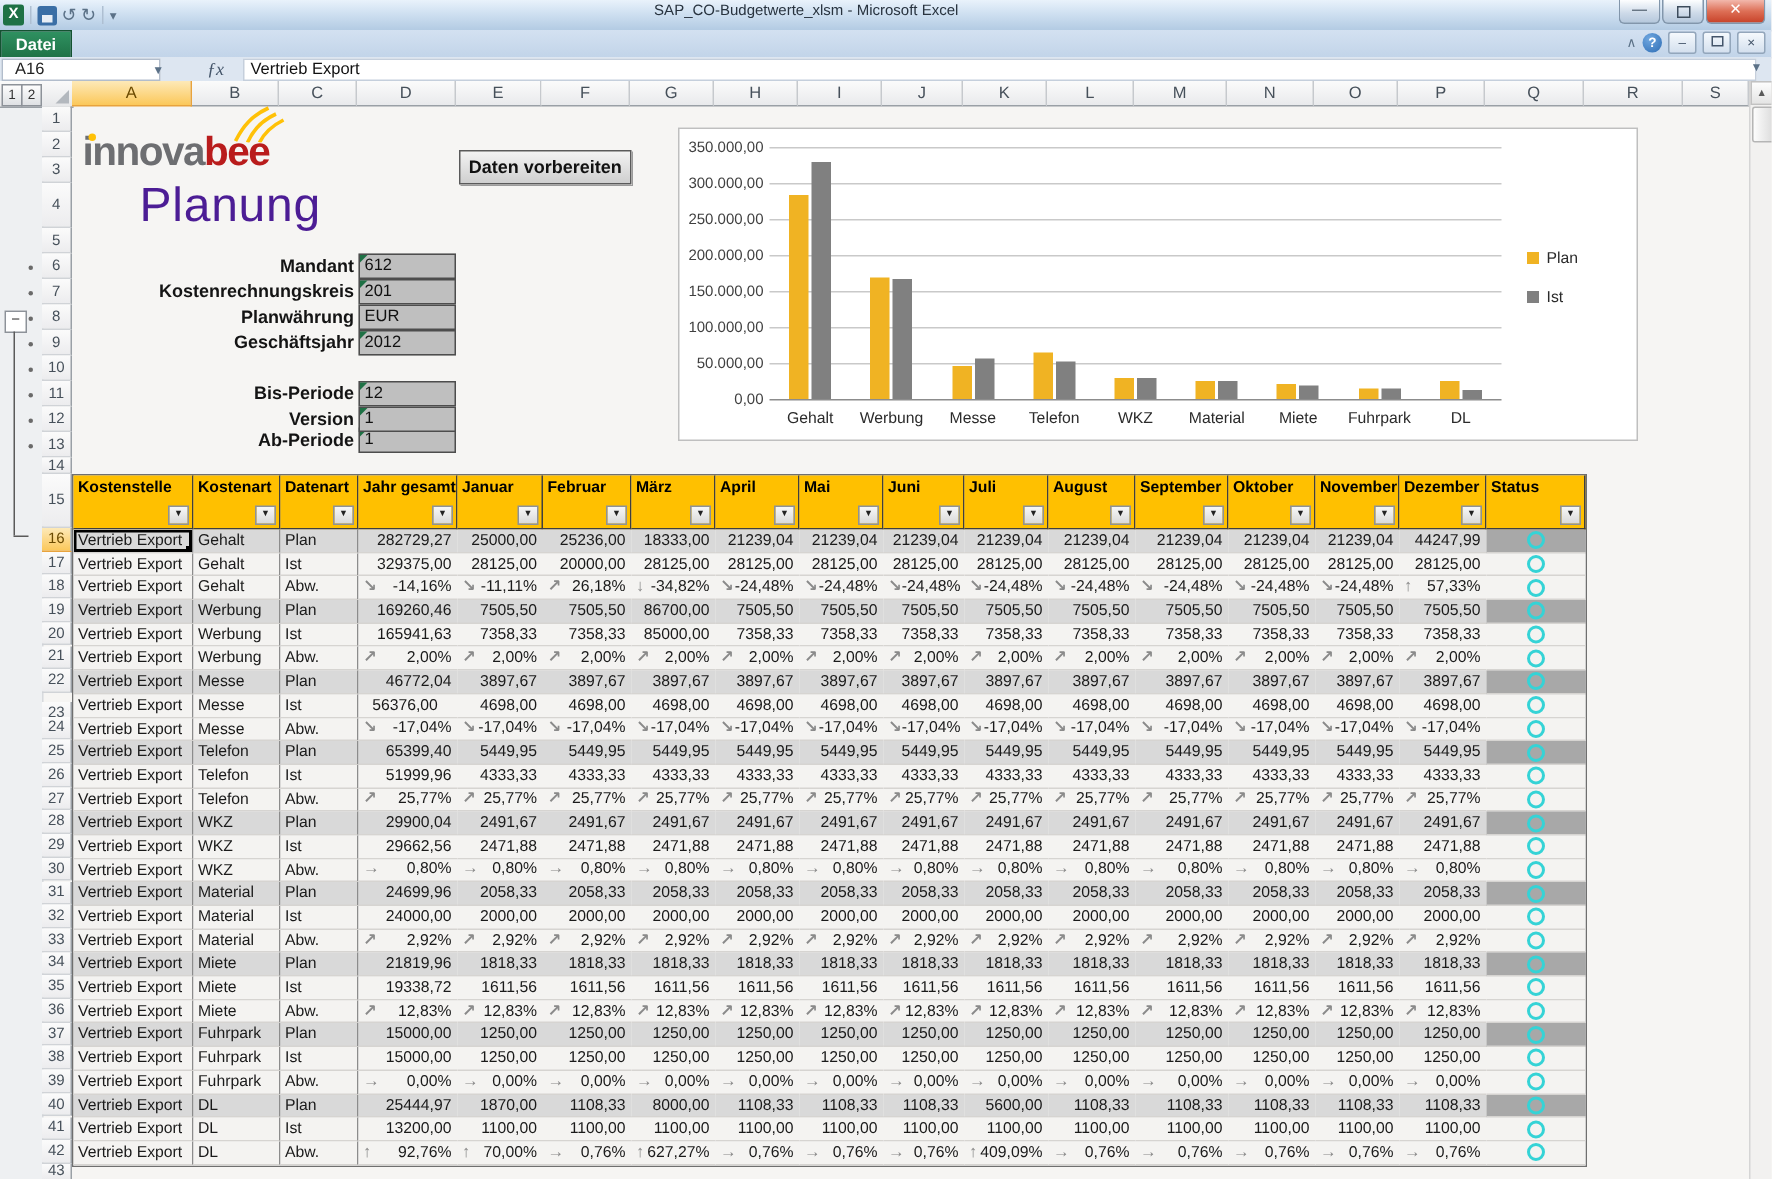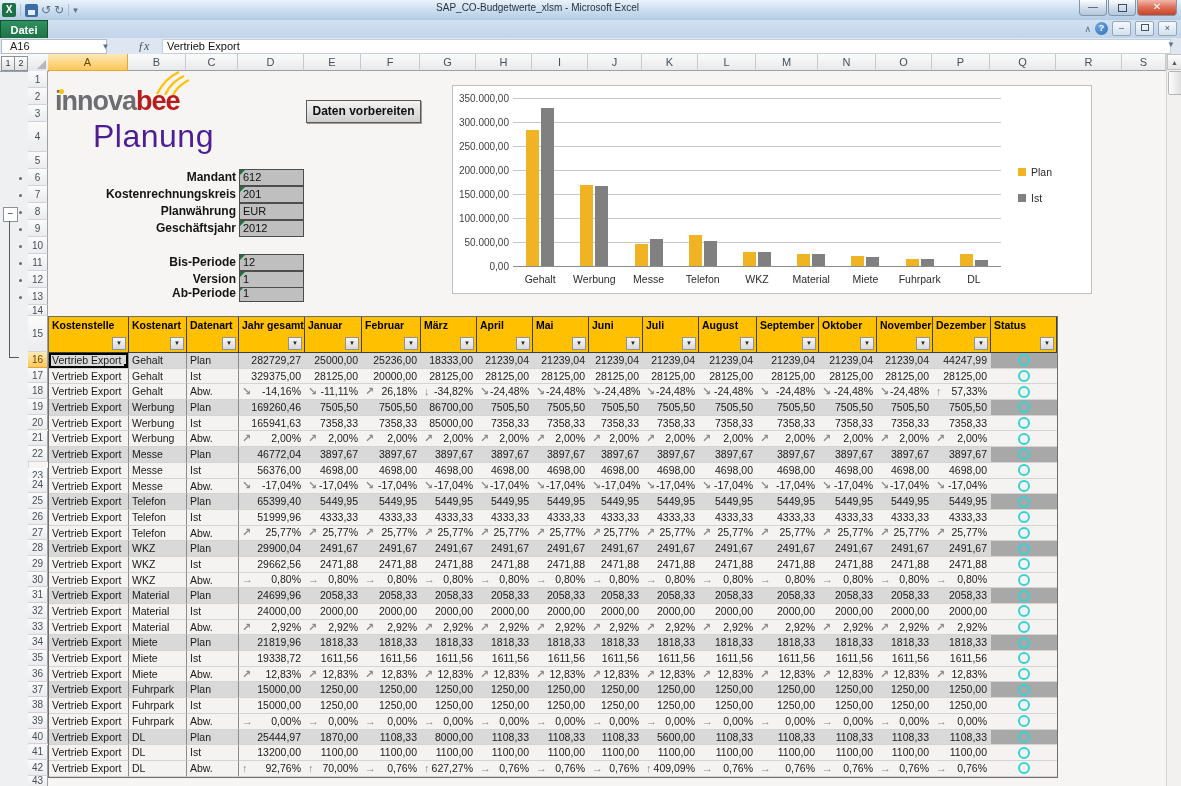--- a/index.html
+++ b/index.html
@@ -605,21 +605,21 @@
           <div class="td c-num" style="width: 56px;">3897,67</div>
           <div class="td c-num" style="width: 58px;">3897,67</div>
           <div class="td c-status" style="width: 66px;">
             <div class="ring" style="border-color: rgb(53, 211, 214);"></div>
           </div>
         </div>
         <div class="trow r-ist">
           <div class="td c-text" style="width: 80px;">Vertrieb Export</div>
           <div class="td c-text" style="width: 58px;">Messe</div>
           <div class="td c-text" style="width: 52px;">Ist</div>
-          <div class="td c-num" style="width: 66px;">56376,00</div>
+          <div class="td c-num" style="width: 66px; text-align: center;">56376,00</div>
           <div class="td c-num" style="width: 57px;">4698,00</div>
           <div class="td c-num" style="width: 59px;">4698,00</div>
           <div class="td c-num" style="width: 56px;">4698,00</div>
           <div class="td c-num" style="width: 56px;">4698,00</div>
           <div class="td c-num" style="width: 56px;">4698,00</div>
           <div class="td c-num" style="width: 54px;">4698,00</div>
           <div class="td c-num" style="width: 56px;">4698,00</div>
           <div class="td c-num" style="width: 58px;">4698,00</div>
           <div class="td c-num" style="width: 62px;">4698,00</div>
           <div class="td c-num" style="width: 58px;">4698,00</div>

